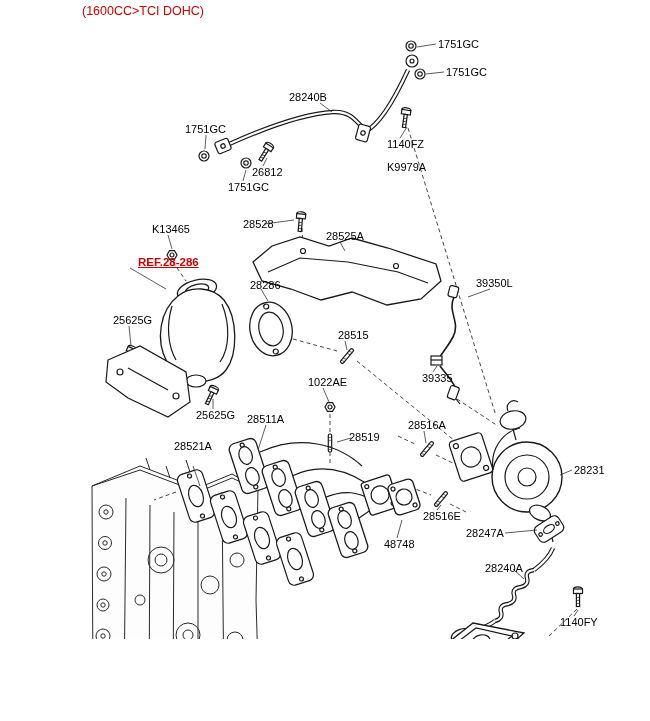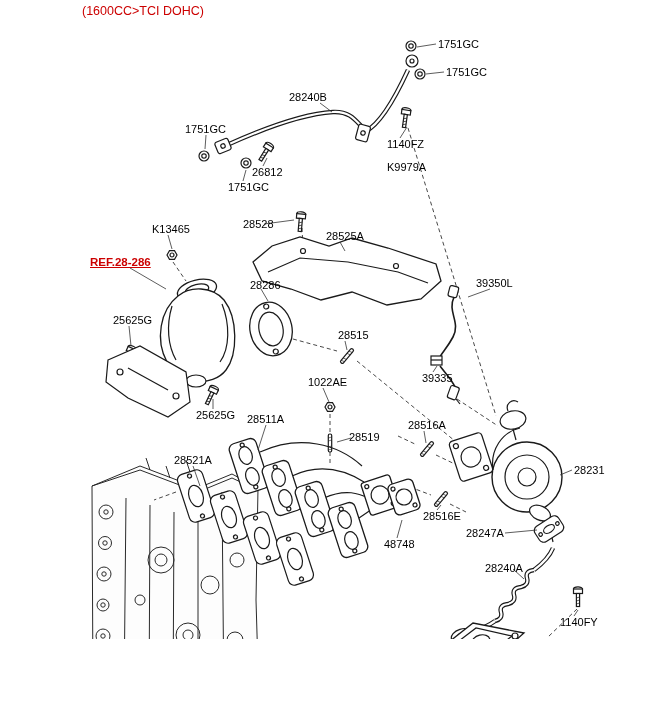--- a/index.html
+++ b/index.html
@@ -1,21 +1,21 @@
 <!DOCTYPE html>
 <html><head>
 <meta charset="utf-8">
 <style>
   html,body{margin:0;padding:0;background:#fff;}
   .stage{position:relative;width:650px;height:639px;background:#fff;overflow:hidden;
          font-family:"Liberation Sans",sans-serif;}
   .stage svg{position:absolute;left:0;top:0;}
   .lbl{position:absolute;font-size:11px;color:#000;white-space:nowrap;line-height:1;}
   .title{color:#cc0000;font-size:12.5px;}
-  .ref{color:#cc0000;font-weight:bold;text-decoration:underline;font-size:11.5px;}
+  .ref{color:#cc0000;font-weight:bold;text-decoration:underline;font-size:11.5px;margin-left:48px;}
 </style>
 </head>
 <body>
 
 <div class="stage">
 
 <svg width="650" height="721" viewBox="0 0 650 721" stroke="#1a1a1a" fill="none" stroke-width="1.2">
   <defs>
     <g id="ringG">
           <circle r="5" fill="#fff"></circle>
@@ -342,21 +342,21 @@
 <span class="lbl" style="left:250px;top:280px">28286</span>
 <span class="lbl" style="left:476px;top:278px">39350L</span>
 <span class="lbl" style="left:113px;top:315px">25625G</span>
 <span class="lbl" style="left:338px;top:330px">28515</span>
 <span class="lbl" style="left:422px;top:373px">39335</span>
 <span class="lbl" style="left:308px;top:377px">1022AE</span>
 <span class="lbl" style="left:247px;top:414px">28511A</span>
 <span class="lbl" style="left:408px;top:420px">28516A</span>
 <span class="lbl" style="left:349px;top:432px">28519</span>
 <span class="lbl" style="left:196px;top:410px">25625G</span>
-<span class="lbl" style="left:174px;top:455px">28521A</span>
+<span class="lbl" style="left:174px;top:441px">28521A</span>
 <span class="lbl" style="left:574px;top:465px">28231</span>
 <span class="lbl" style="left:423px;top:511px">28516E</span>
 <span class="lbl" style="left:466px;top:528px">28247A</span>
 <span class="lbl" style="left:384px;top:539px">48748</span>
 <span class="lbl" style="left:485px;top:563px">28240A</span>
 <span class="lbl" style="left:560px;top:617px">1140FY</span>
 <span class="lbl" style="left:437px;top:673px">28247</span>
 
 </div>
 

